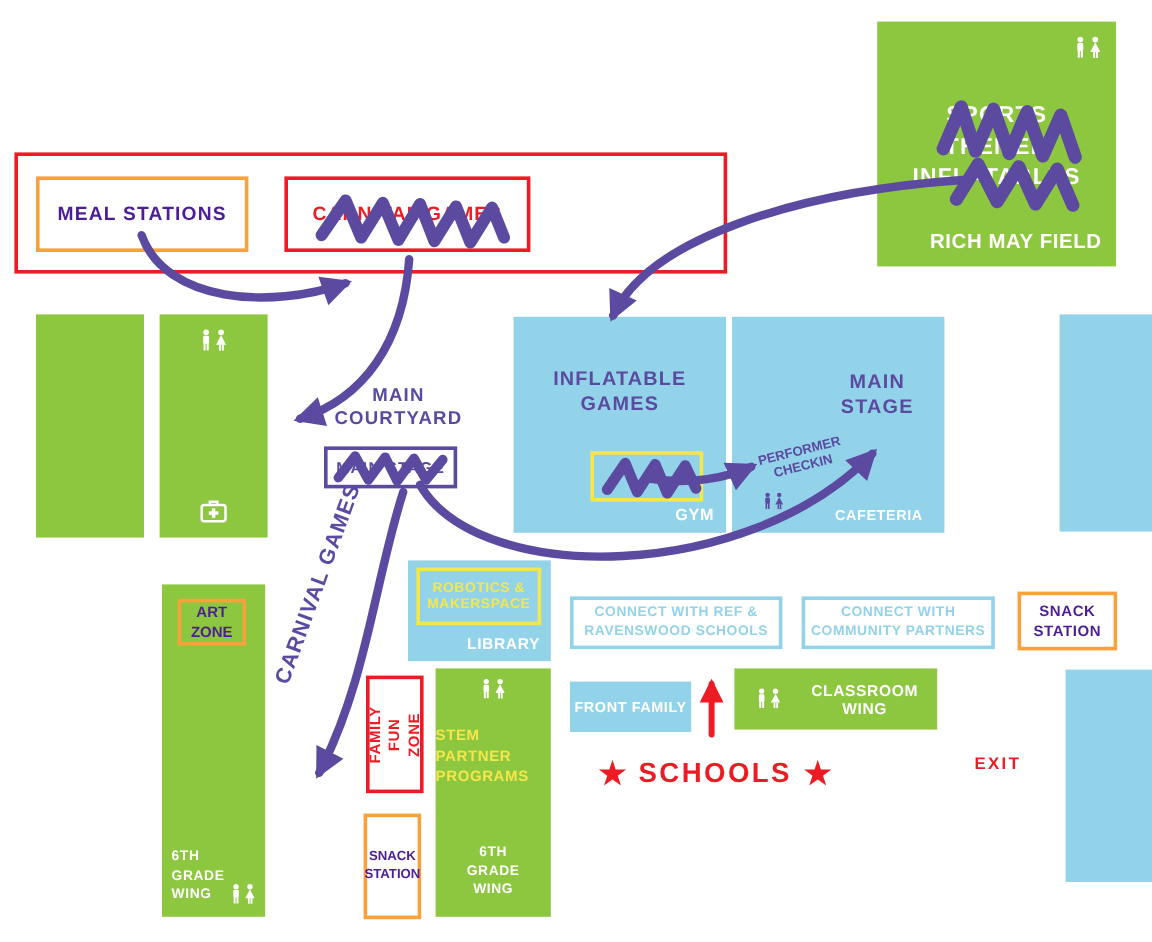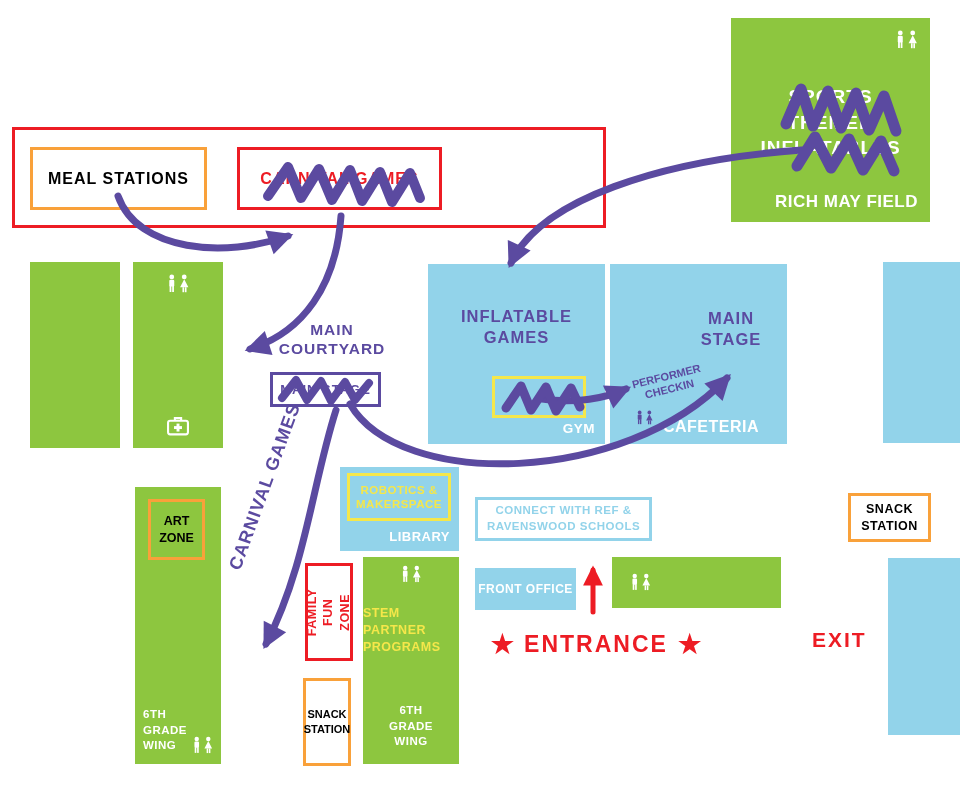--- a/index.html
+++ b/index.html
@@ -8,21 +8,21 @@
   .abs{position:absolute;box-sizing:border-box;}
   .cbox{display:flex;align-items:center;justify-content:center;text-align:center;}
   .pre{white-space:pre-line;}
   .green{background:#8dc63f;}
   .blue{background:#92d3ea;}
   .b-or{border:3px solid #f9a13a;}
   .b-red{border:3px solid #ed1c24;}
   .b-pu{border:3px solid #5b4aa0;}
   .b-ye{border:3px solid #f5e74a;}
   .b-bl{border:3px solid #92d3ea;}
-  .t-or{color:#000000;}
+  .t-or{color:#4c1d95;}
   .t-red{color:#ed1c24;}
   .t-pu{color:#5b4aa0;}
   .t-wh{color:#ffffff;}
   .t-ye{color:#f5e74a;}
   .t-bl{color:#92d3ea;}
   .ls{letter-spacing:1px;}
   .icon{display:block;}
   .route{stroke:#5b4aa0;stroke-width:7;fill:none;stroke-linecap:round;}
   .scrib{stroke:#5b4aa0;fill:none;stroke-linecap:round;stroke-linejoin:round;}
 </style>
@@ -88,21 +88,21 @@
   </div>
 
   <div class="abs blue" style="left:610px;top:264px;width:177px;height:180px">
     <div class="abs pre t-pu ls" style="right:8px;top:44px;width:96px;text-align:center;font-size:16.5px;line-height:1.3">MAIN
 STAGE</div>
     <div class="abs pre t-pu" style="left:6px;top:106px;width:104px;text-align:center;font-size:11px;line-height:1.2;transform:rotate(-14deg)">PERFORMER
 CHECKIN</div>
     <svg class="abs icon" style="left:24px;top:146px;color:#5b4aa0" width="21" height="15">
         <use href="#sym-restroom"></use>
       </svg>
-    <div class="abs t-wh" style="right:28px;bottom:8px;font-size:16px;letter-spacing:0.5px">CAFETERIA</div>
+    <div class="abs t-wh" style="right:18px;bottom:8px;font-size:12px;letter-spacing:0.5px">CAFETERIA</div>
   </div>
 
   <div class="abs blue" style="left:883px;top:262px;width:77px;height:181px"></div>
 
   <div class="abs pre t-pu ls" style="left:272px;top:320px;width:120px;text-align:center;font-size:15.5px;line-height:1.25">MAIN
 COURTYARD</div>
 
   <div class="abs b-pu cbox t-pu ls" style="left:270px;top:372px;width:111px;height:35px;font-size:13px">
     <span>MAIN STAGE</span>
   </div>
@@ -115,28 +115,32 @@
 MAKERSPACE</span>
     </div>
     <div class="abs t-wh" style="right:9px;bottom:7px;font-size:13px;letter-spacing:0.5px">LIBRARY</div>
   </div>
 
   <div class="abs b-bl cbox" style="left:475px;top:497px;width:177px;height:44px">
     <span class="pre t-bl" style="font-size:11.5px;line-height:1.35;letter-spacing:0.5px">CONNECT WITH REF &amp;
 RAVENSWOOD SCHOOLS</span>
   </div>
 
+  <div class="abs b-bl cbox" style="left:668px;top:497px;width:161px;height:44px">
+    <span class="pre t-bl" style="font-size:11.5px;line-height:1.35;letter-spacing:0.5px">CONNECT WITH
+COMMUNITY PARTNERS</span>
+  </div>
 
   <div class="abs b-or cbox" style="left:848px;top:493px;width:83px;height:49px">
     <span class="pre t-or" style="font-size:12.5px;line-height:1.3;letter-spacing:0.5px">SNACK
 STATION</span>
   </div>
 
   <div class="abs green" style="left:135px;top:487px;width:86px;height:277px">
-    <div class="abs b-or cbox" style="left:13px;top:12px;width:57px;height:61px">
+    <div class="abs b-or cbox" style="left:13px;top:12px;width:57px;height:39px">
       <span class="pre t-or" style="font-size:12.5px;line-height:1.3">ART
 ZONE</span>
     </div>
     <div class="abs pre t-wh" style="left:8px;bottom:10px;font-size:11.5px;line-height:1.35;letter-spacing:0.5px">6TH
 GRADE
 WING</div>
     <svg class="abs icon" style="right:6px;bottom:10px;color:#fff" width="25" height="18">
         <use href="#sym-restroom"></use>
       </svg>
   </div>
@@ -152,36 +156,37 @@
       </svg>
     <div class="abs pre t-ye" style="left:0;right:0;top:48px;text-align:left;font-size:12.5px;line-height:1.35;letter-spacing:0.5px">STEM
 PARTNER
 PROGRAMS</div>
     <div class="abs pre t-wh" style="left:0;right:0;bottom:14px;text-align:center;font-size:11.5px;line-height:1.35;letter-spacing:0.5px">6TH
 GRADE
 WING</div>
   </div>
 
   <div class="abs blue cbox" style="left:475px;top:568px;width:101px;height:42px">
-    <span class="t-wh" style="font-size:12px;letter-spacing:0.5px">FRONT OFFICE</span>
+    <span class="t-wh" style="font-size:12px;letter-spacing:0.5px">FRONT FAMILY</span>
   </div>
 
   <div class="abs green" style="left:612px;top:557px;width:169px;height:51px">
     <svg class="abs icon" style="left:16px;top:16px;color:#fff" width="25" height="18">
         <use href="#sym-restroom"></use>
       </svg>
+    <div class="abs t-wh cbox" style="left:48px;right:0;top:0;bottom:0;font-size:13px;letter-spacing:0.5px">CLASSROOM WING</div>
   </div>
 
   <div class="abs" style="left:490px;top:622px;width:212px;height:44px;display:flex;align-items:center;justify-content:center;gap:10px">
     <span class="t-red" style="font-size:26px">★</span>
-    <span class="t-red" style="font-size:23px;letter-spacing:2px">ENTRANCE</span>
+    <span class="t-red" style="font-size:23px;letter-spacing:2px">SCHOOLS</span>
     <span class="t-red" style="font-size:26px">★</span>
   </div>
 
-  <div class="abs t-red" style="left:812px;top:628px;font-size:21px;letter-spacing:2px">EXIT</div>
+  <div class="abs t-red" style="left:812px;top:628px;font-size:14px;letter-spacing:2px">EXIT</div>
 
   <div class="abs b-or cbox" style="left:303px;top:678px;width:48px;height:88px">
     <span class="pre t-or" style="font-size:11px;line-height:1.35">SNACK
 STATION</span>
   </div>
 
   <div class="abs blue" style="left:888px;top:558px;width:72px;height:177px"></div>
 
   <svg class="abs" style="left:0;top:0;z-index:6;pointer-events:none" width="960" height="785" viewBox="0 0 960 785">
     <defs>

